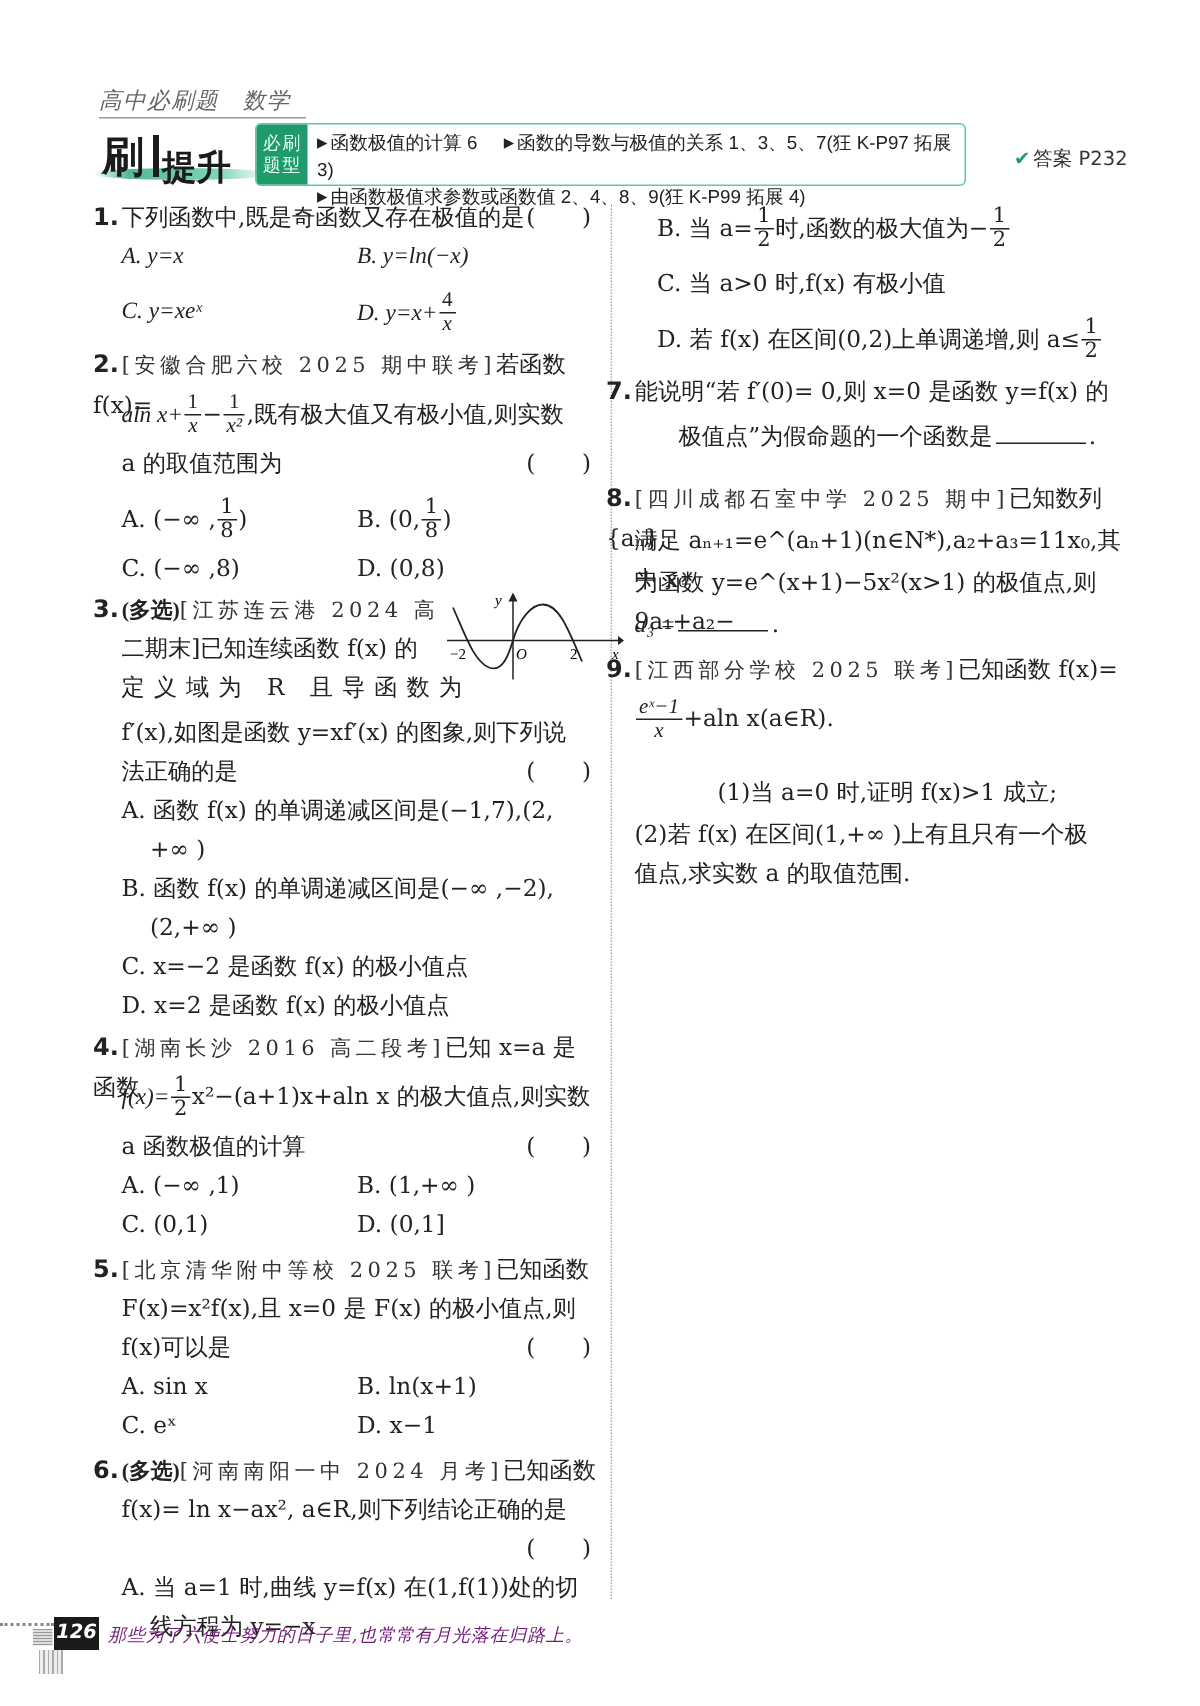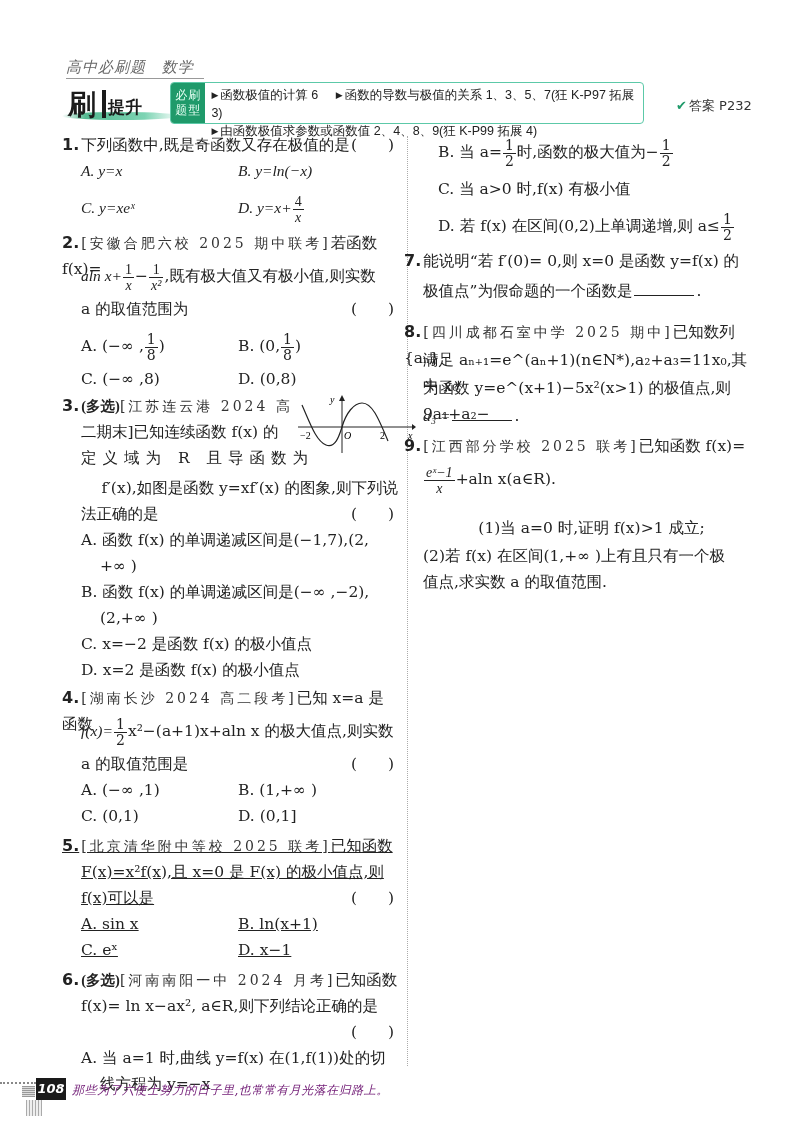--- a/index.html
+++ b/index.html
@@ -8,21 +8,21 @@
   .sans { font-family: "DejaVu Sans", "Liberation Sans", sans-serif; }
   .mi { font-family: "Liberation Serif", "DejaVu Serif", serif; font-style: italic; }
   .rm { font-family: "Liberation Serif", "DejaVu Serif", serif; font-style: normal; }
 
   
   .running-head { position: absolute; left: 66px; top: 58px; font-size: 15px; color: #666; font-style: italic; letter-spacing: 1px; border-bottom: 1px solid #999; padding-bottom: 1px; font-family: "DejaVu Sans", sans-serif; }
   .running-head span { margin-right: 10px; }
   .logo { position: absolute; left: 62px; top: 84px; width: 120px; height: 42px; }
   .logo-big { position: absolute; left: 6px; top: 2px; font-size: 28px; font-weight: bold; font-family: "DejaVu Sans", sans-serif; color: #1b1b1b; letter-spacing: -2px; }
   .logo-bar { position: absolute; left: 40px; top: 6px; width: 4px; height: 28px; background: #1b1b1b; }
-  .logo-small { position: absolute; left: 46px; top: 12px; font-size: 17px; font-weight: bold; font-family: "DejaVu Sans", sans-serif; color: #1b1b1b; }
+  .logo-small { position: absolute; left: 46px; top: 12px; font-size: 23px; font-weight: bold; font-family: "DejaVu Sans", sans-serif; color: #1b1b1b; }
   .logo-brush { position: absolute; left: 0; top: 28px; width: 118px; height: 8px; background: linear-gradient(90deg, rgba(30,160,110,0) 0%, #2aa876 20%, #5cc9a0 70%, rgba(92,201,160,0) 100%); border-radius: 50%; opacity: .8; }
 
   .topic-box { position: absolute; left: 170px; top: 82px; width: 474px; height: 42px; border: 1.5px solid #5cc9a8; border-radius: 4px; display: flex; }
   .topic-tag { width: 36px; height: 100%; background: #1f9a6a; color: #e6fff3; font-size: 12px; line-height: 15px; text-align: center; padding-top: 5px; font-family: "DejaVu Serif", serif; letter-spacing: 1px; border-radius: 3px 0 0 3px; }
   .topic-lines { padding: 3px 0 0 6px; font-size: 12.5px; font-family: Liberation Sans, sans-serif; color: #222; line-height: 18px; }
   .topic-lines .t { margin-right: 14px; }
   .tri { font-size: 9px; margin-right: 2px; vertical-align: 1px; }
   .answer { position: absolute; left: 676px; top: 97px; font-size: 13px; font-family: "DejaVu Sans", sans-serif; color: #333; }
   .answer .chk { color: #1f9a6a; font-weight: bold; margin-right: 2px; }
 
@@ -142,55 +142,55 @@
       <text x="112" y="46" font-size="10" font-style="italic" font-family="Liberation Serif, serif">x</text>
       <text x="48" y="46" font-size="10" font-style="italic" font-family="Liberation Serif, serif">O</text>
       <text x="4" y="46" font-size="10" font-family="Liberation Serif, serif">−2</text>
       <text x="84" y="46" font-size="10" font-family="Liberation Serif, serif">2</text>
     </svg>
     <div class="row">
       <span class="qn">3.</span><span class="bold sans" style="font-size:14.5px;">(多选)</span><span class="src">[江苏连云港 2024 高</span>
     </div>
     <div class="row indent"><span>二期末]已知连续函数 f(x) 的</span></div>
     <div class="row indent" style="letter-spacing:6px;"><span>定义域为 R 且导函数为</span></div>
-    <div class="row indent" style="margin-top:4px;text-align:right;"><span>f′(x),如图是函数 y=xf′(x) 的图象,则下列说</span></div>
+    <div class="row indent" style="margin-top:4px;"><span>f′(x),如图是函数 y=xf′(x) 的图象,则下列说</span></div>
     <div class="row indent">
       <span>法正确的是</span>
       <span class="paren">(　　)</span>
     </div>
     <div class="row indent"><span>A. 函数 f(x) 的单调递减区间是(−1,7),(2,</span></div>
     <div class="row indent" style="padding-left:38px;"><span>+∞ )</span></div>
     <div class="row indent"><span>B. 函数 f(x) 的单调递减区间是(−∞ ,−2),</span></div>
     <div class="row indent" style="padding-left:38px;"><span>(2,+∞ )</span></div>
     <div class="row indent"><span>C. x=−2 是函数 f(x) 的极小值点</span></div>
     <div class="row indent"><span>D. x=2 是函数 f(x) 的极小值点</span></div>
   </div>
 
   <div class="q" style="margin-top:2px;">
     <div class="row">
-      <span class="qn">4.</span><span class="src">[湖南长沙 2024 高二段考]</span><span>已知 x=a 是函数</span>
+      <span class="qn">4.</span><span class="src">[湖南长沙 2016 高二段考]</span><span>已知 x=a 是函数</span>
     </div>
     <div class="indent tall">
       <span class="mi">f(x)=</span><span class="frac"><span>1</span><span>2</span></span><span>x²−(a+1)x+aln x 的极大值点,则实数</span>
     </div>
     <div class="row indent">
-      <span>a 的取值范围是</span>
+      <span>a 函数极值的计算</span>
       <span class="paren">(　　)</span>
     </div>
     <div class="opt2 row">
       <div>A. (−∞ ,1)</div>
       <div>B. (1,+∞ )</div>
     </div>
     <div class="opt2 row">
       <div>C. (0,1)</div>
       <div>D. (0,1]</div>
     </div>
   </div>
 
-  <div class="q" style="margin-top:4px;text-decoration:underline;">
+  <div class="q" style="margin-top:4px;">
     <div class="row">
       <span class="qn">5.</span><span class="src">[北京清华附中等校 2025 联考]</span><span>已知函数</span>
     </div>
     <div class="row indent"><span>F(x)=x²f(x),且 x=0 是 F(x) 的极小值点,则</span></div>
     <div class="row indent">
       <span>f(x)可以是</span>
       <span class="paren">(　　)</span>
     </div>
     <div class="opt2 row">
       <div>A. sin x</div>
@@ -224,21 +224,21 @@
     <div class="row indent" style="padding-left:18px;margin-top:4px;"><span>C. 当 a&gt;0 时,f(x) 有极小值</span></div>
     <div class="indent tall" style="padding-left:18px;margin-top:4px;">
       <span>D. 若 f(x) 在区间(0,2)上单调递增,则 a≤</span><span class="frac"><span>1</span><span>2</span></span>
     </div>
   </div>
 
   <div class="q" style="margin-top:2px;">
     <div class="row" style="margin-left:-16px;">
       <span class="qn">7.</span><span>能说明“若 f′(0)= 0,则 x=0 是函数 y=f(x) 的</span>
     </div>
-    <div class="row" style="padding-left:3px;margin-top:4px;">
+    <div class="row" style="padding-left:3px;margin-top:4px;text-align:center;">
       <span>极值点”为假命题的一个函数是</span><span class="blank"></span><span>.</span>
     </div>
   </div>
 
   <div class="q" style="margin-top:15px;">
     <div class="row" style="margin-left:-16px;">
       <span class="qn">8.</span><span class="src">[四川成都石室中学 2025 期中]</span><span>已知数列{aₙ}</span>
     </div>
     <div class="row" style="padding-left:3px;margin-top:2px;"><span>满足 aₙ₊₁=e^(aₙ+1)(n∈N*),a₂+a₃=11x₀,其中 x₀</span></div>
     <div class="row" style="padding-left:3px;margin-top:2px;"><span>为函数 y=e^(x+1)−5x²(x&gt;1) 的极值点,则 9a₁+a₂−</span></div>
@@ -256,14 +256,14 @@
     </div>
     <div class="row" style="padding-left:3px;margin-top:16px;text-align:center;"><span>(1)当 a=0 时,证明 f(x)&gt;1 成立;</span></div>
     <div class="row" style="padding-left:3px;margin-top:2px;"><span>(2)若 f(x) 在区间(1,+∞ )上有且只有一个极</span></div>
     <div class="row" style="padding-left:3px;"><span>值点,求实数 a 的取值范围.</span></div>
   </div>
 </div>
 
 <div class="footer-dots"></div>
 <div class="pn-deco1"></div>
 <div class="pn-deco2"></div>
-<div class="page-num-box">108</div>
+<div class="page-num-box">126</div>
 <div class="footer-quote">那些为了六使士努力的日子里,也常常有月光落在归路上。</div>
 
 </body></html>

